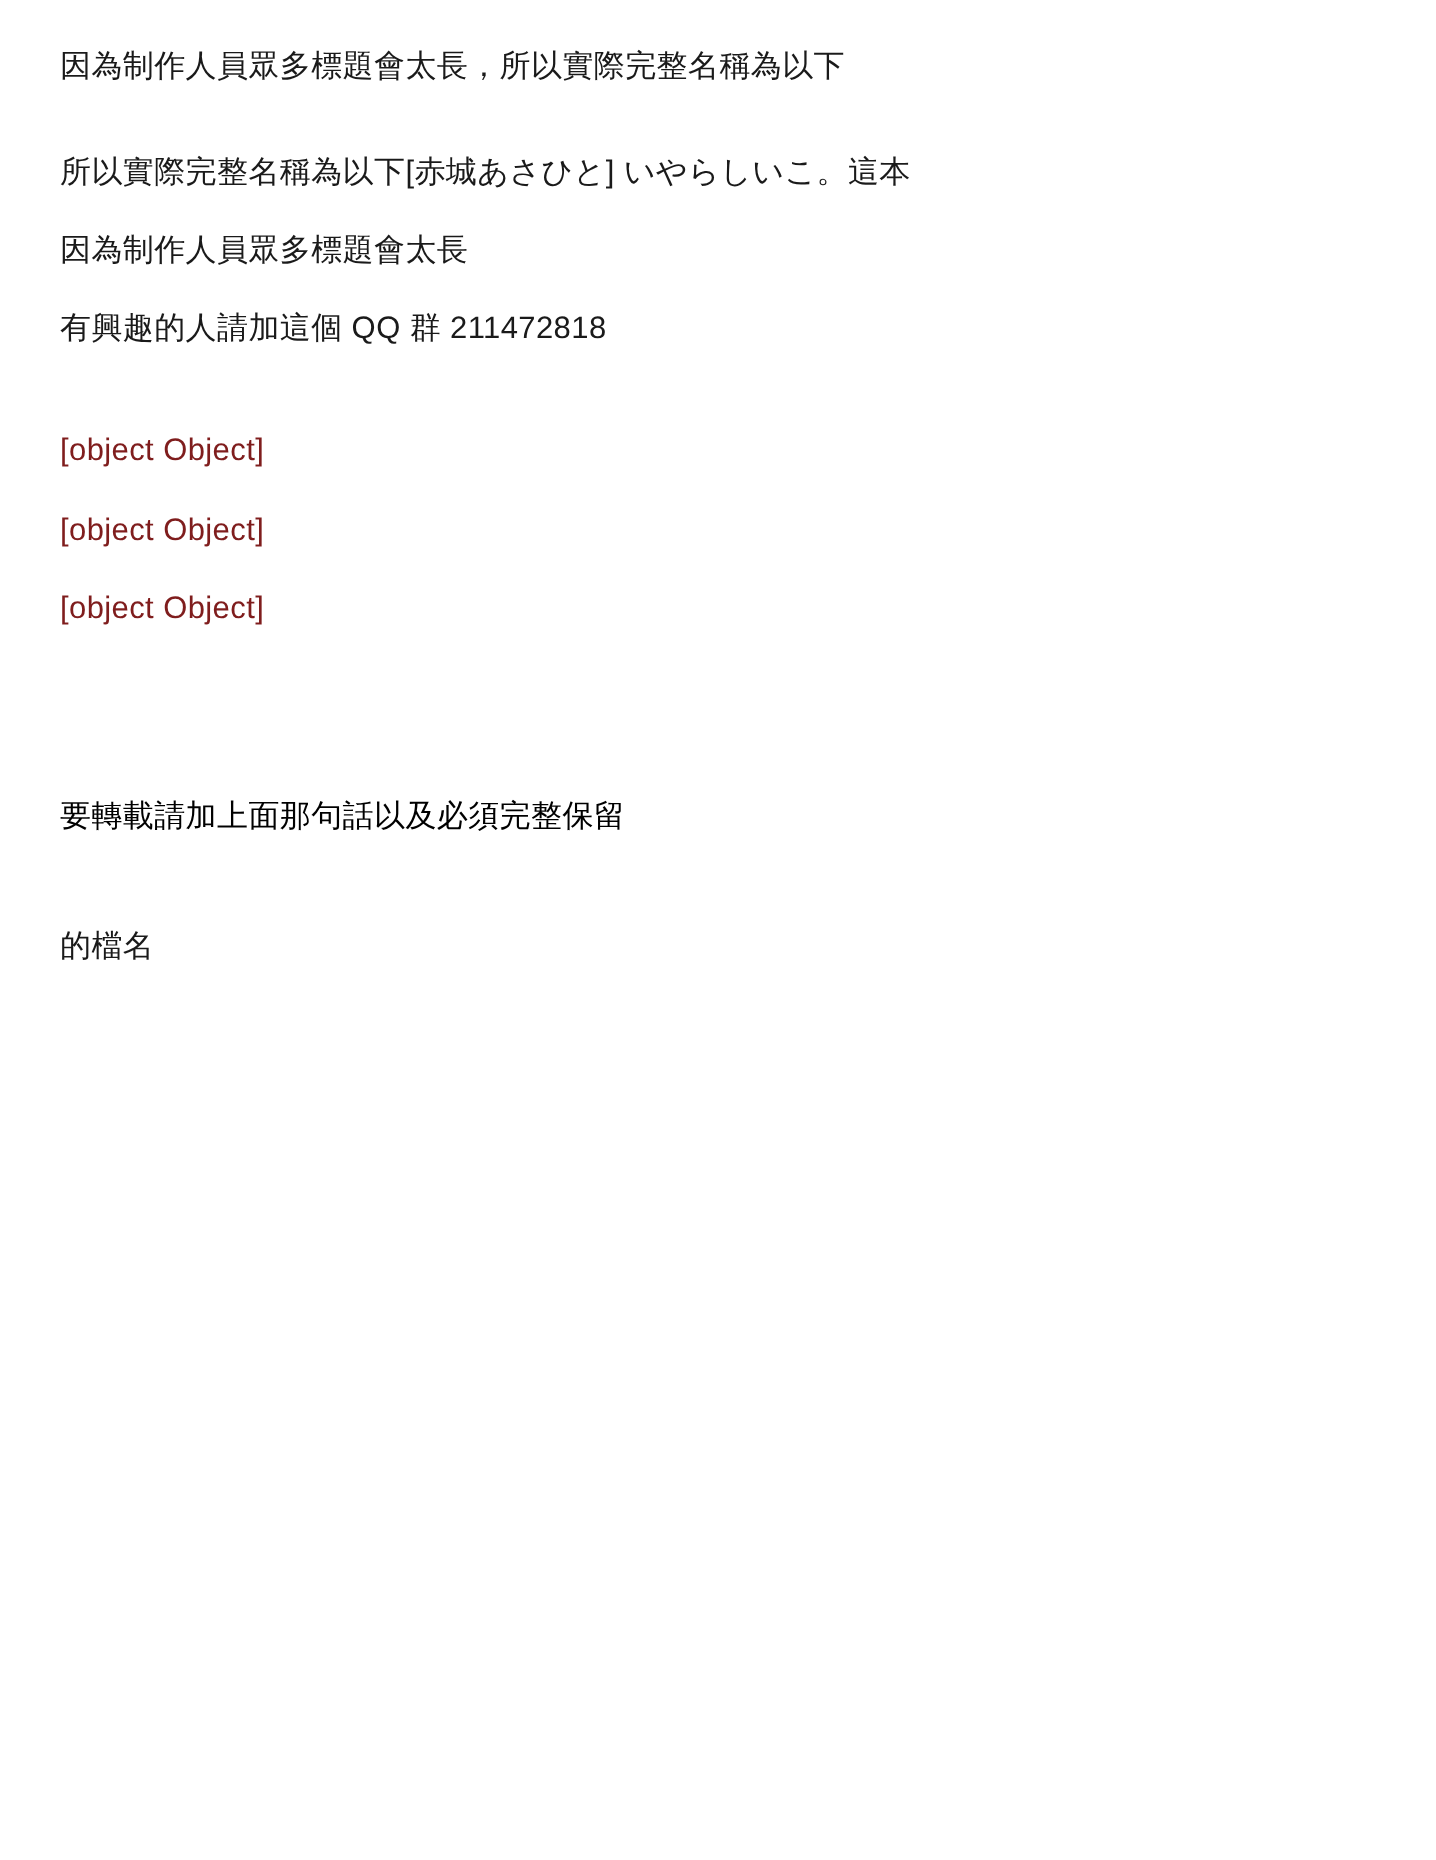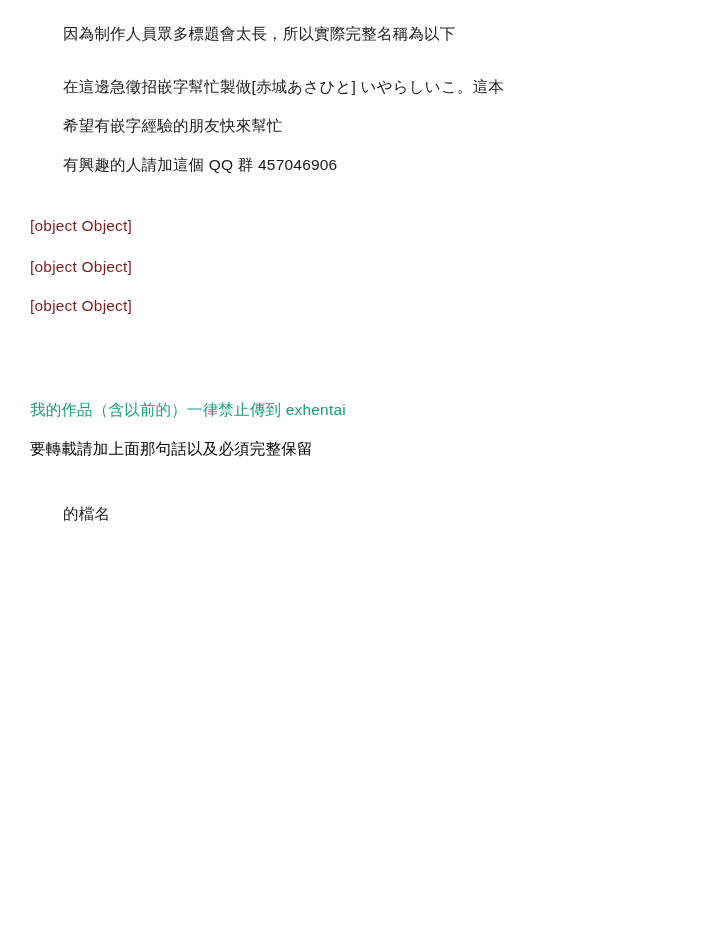--- a/index.html
+++ b/index.html
@@ -29,21 +29,21 @@
     font-size: 15.5px;
     line-height: 39px;
     white-space: pre-wrap;
     word-break: break-word;
     letter-spacing: 0.2px;
   }
   .spacer-sm { height: 14px; }
   .spacer-md { height: 22px; }
   .spacer-lg { height: 26px; }
 
-  .c-black  { color: #1a1a1a; margin-left: 33px; }
+  .c-black  { color: #1a1a1a; }
   .c-blue   { color: #7f1d1d; }
   .c-red    { color: #000000; }
   .c-teal   { color: #17a07e; }
 
   .inline-red { color: #e02020; }
   .tail {
     color: #7a9ad0;
     font-size: 12px;
     vertical-align: baseline;
   }
@@ -53,38 +53,37 @@
 
 <div class="page">
 
   <div class="block">
     <div class="line c-black">因為制作人員眾多標題會太長，所以實際完整名稱為以下</div>
   </div>
 
   <div class="spacer-sm"></div>
 
   <div class="block">
-    <div class="line c-black">在這邊急徵招嵌字幫忙製做[赤城あさひと] いやらしいこ。這本</div>
-    <div class="line c-black">希望有嵌字經驗的朋友快來幫忙</div>
-    <div class="line c-black">有興趣的人請加這個 QQ 群 457046906</div>
+    <div class="line c-black">所以實際完整名稱為以下[赤城あさひと] いやらしいこ。這本</div>
+    <div class="line c-black">因為制作人員眾多標題會太長</div>
+    <div class="line c-black">有興趣的人請加這個 QQ 群 211472818</div>
   </div>
 
   <div class="spacer-md"></div>
 
   <div class="block">
     <div class="line c-blue"><span>[object Object]</span><span class="tail"></span></div>
     <div class="line c-blue">[object Object]</div>
     <div class="line c-blue">[object Object]</div>
     <div class="line c-blue"><span></span><span> </span><span class="inline-red"></span></div>
   </div>
 
   <div class="spacer-lg"></div>
 
   <div class="block">
-    <div class="line c-teal">我的作品（含以前的）一律禁止傳到 exhentai</div>
     <div class="line c-red">要轉載請加上面那句話以及必須完整保留</div>
     <div class="line c-teal"><span></span><span class="tail"></span></div>
   </div>
 
   <div class="spacer-lg"></div>
 
   <div class="block">
     <div class="line c-red"></div>
     <div class="line c-blue"></div>
   </div>

